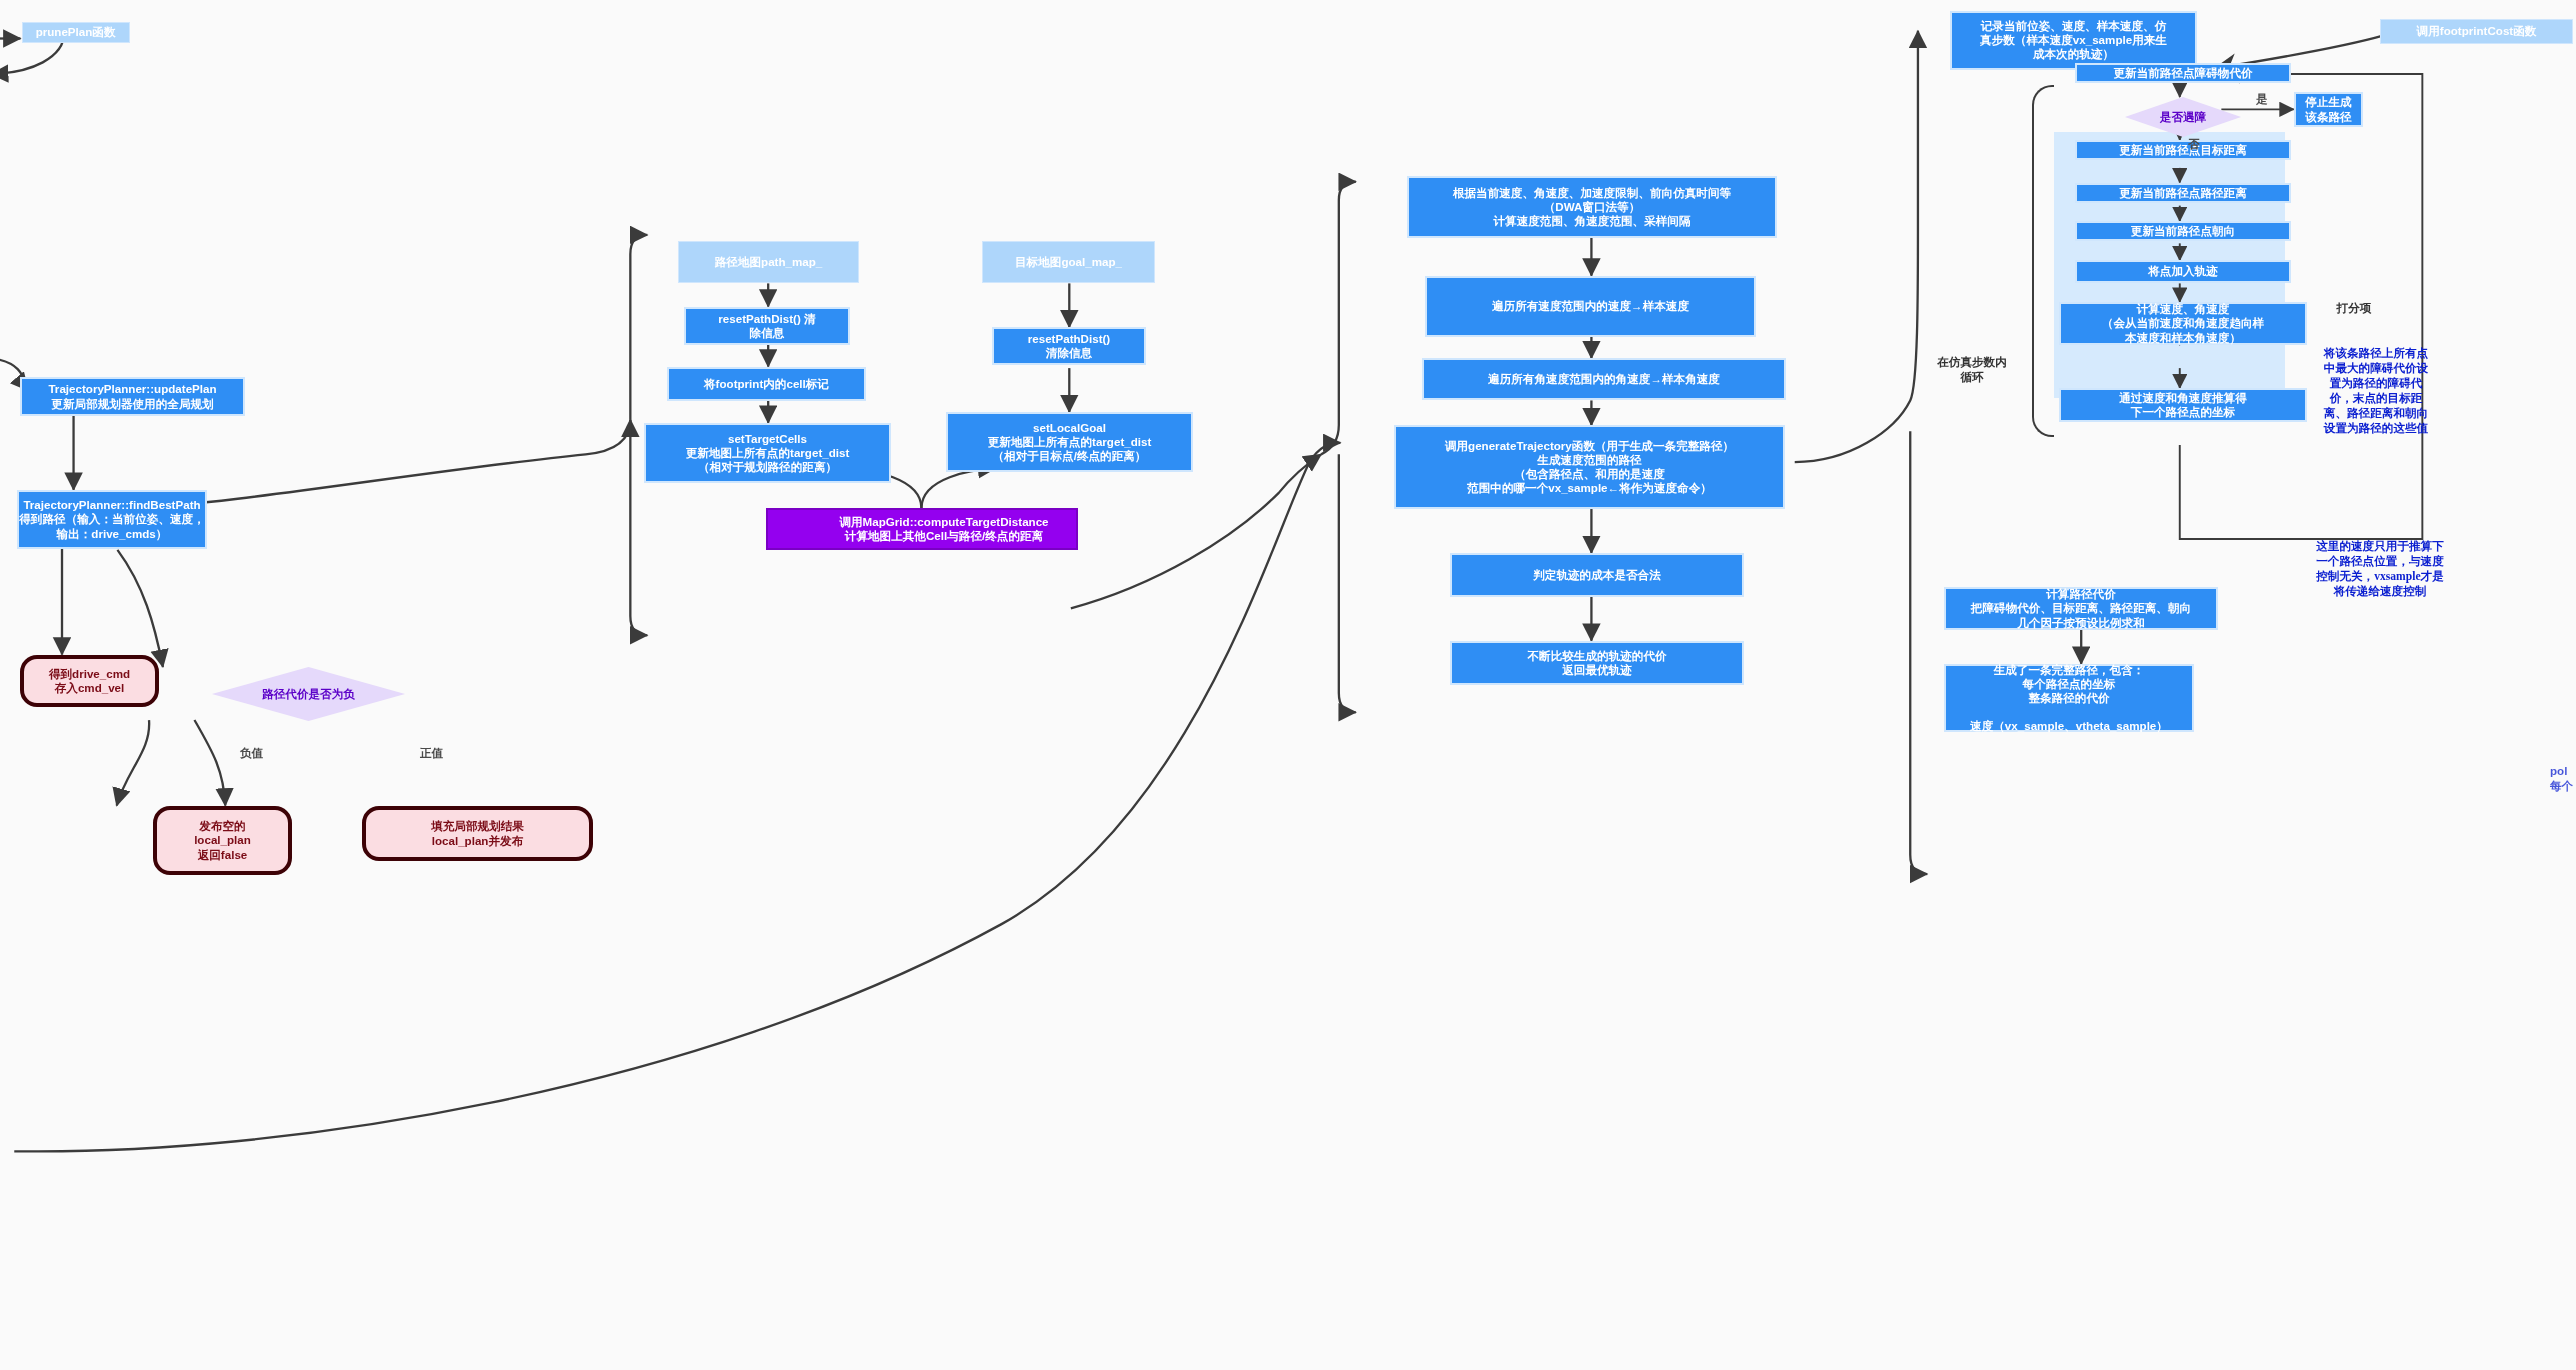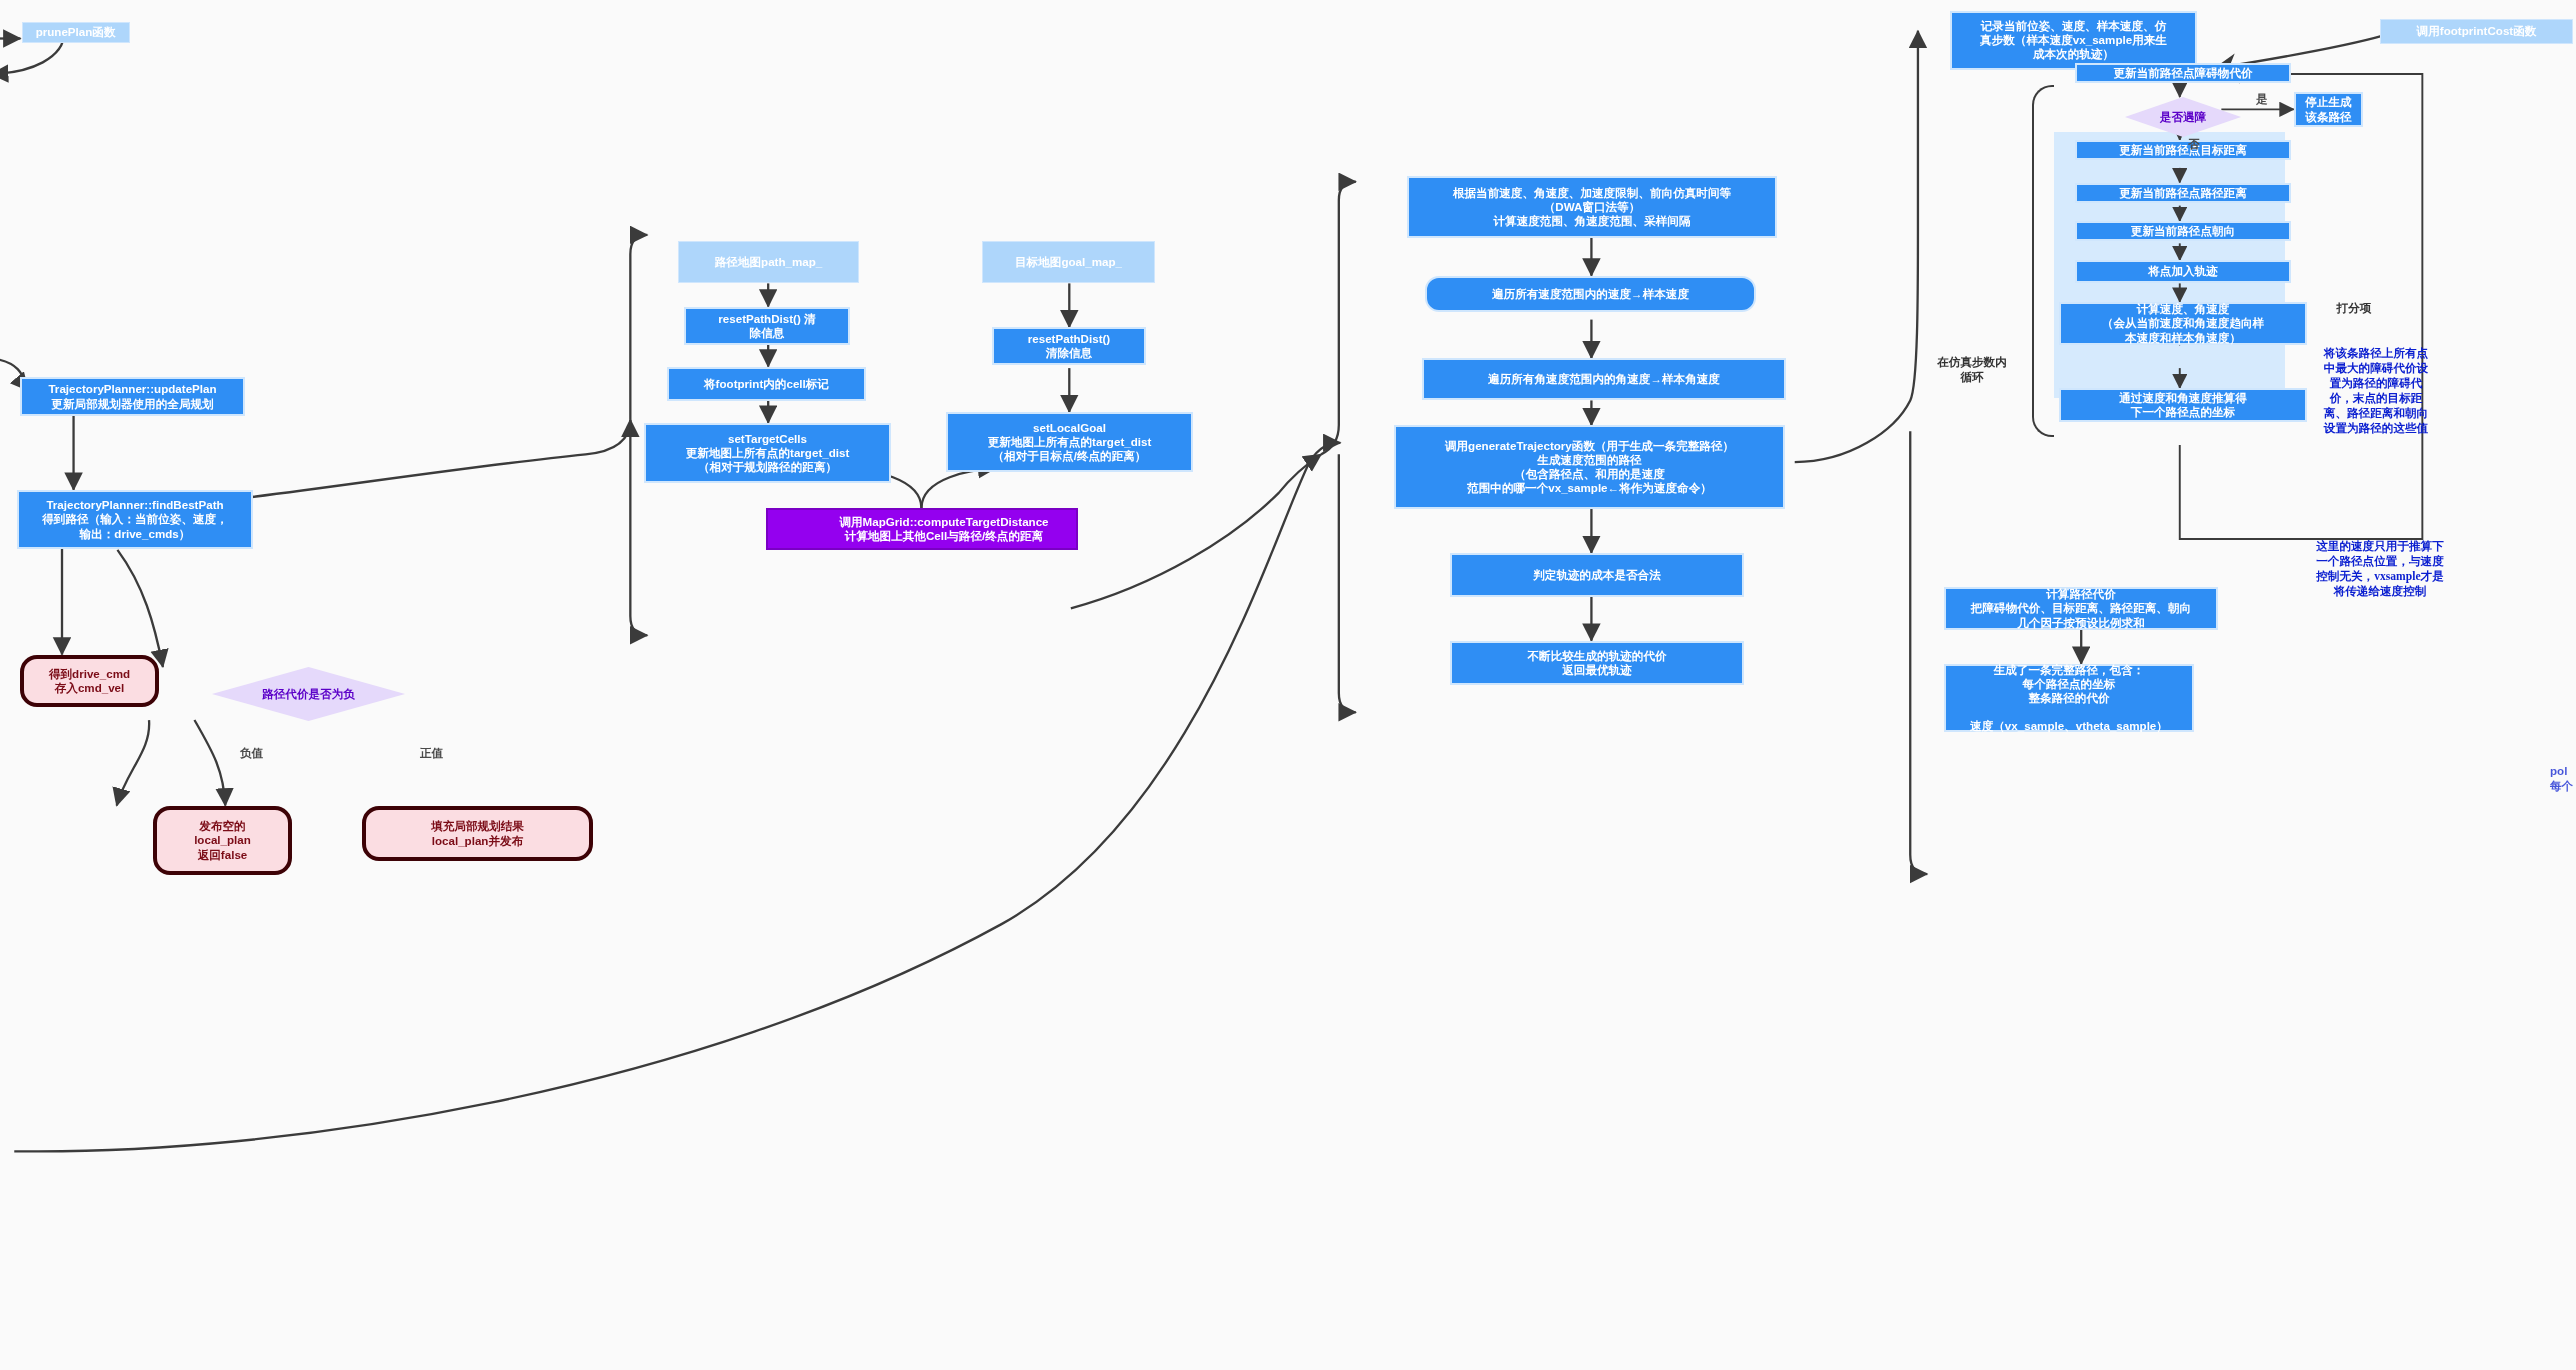--- a/index.html
+++ b/index.html
@@ -122,21 +122,21 @@
 
       <path d="M2702,818 L2702,862"></path>
     </g>
   </svg>
 
   <div class="node pale" style="left:21.6px;top:21.6px;width:108px;height:21.6px;">prunePlan函数</div>
 
   <div class="node proc" style="left:20px;top:377px;width:225px;height:39px;">TrajectoryPlanner::updatePlan
 更新局部规划器使用的全局规划</div>
 
-  <div class="node proc" style="left:17px;top:490px;width:236px;height:59px;">TrajectoryPlanner::findBestPath
+  <div class="node proc" style="left:17px;top:490px;width:190px;height:59px;">TrajectoryPlanner::findBestPath
 得到路径（输入：当前位姿、速度，
 输出：drive_cmds）</div>
 
   <div class="node term" style="left:20px;top:655px;width:139px;height:52px;">得到drive_cmd
 存入cmd_vel</div>
 
   <div class="node diamond" style="left:212px;top:667px;width:193px;height:54px;">路径代价是否为负</div>
 
   <div class="node term" style="left:153px;top:806px;width:139px;height:69px;">发布空的
 local_plan
@@ -163,21 +163,21 @@
 更新地图上所有点的target_dist
 （相对于目标点/终点的距离）</div>
 
   <div class="node purple" style="left:766px;top:508px;width:312px;height:42px;padding-left:44px;">调用MapGrid::computeTargetDistance
 计算地图上其他Cell与路径/终点的距离</div>
 
 
   <div class="node proc" style="left:1407px;top:176px;width:370px;height:62px;">根据当前速度、角速度、加速度限制、前向仿真时间等
 （DWA窗口法等）
 计算速度范围、角速度范围、采样间隔</div>
-  <div class="node proc" style="left:1425px;top:276px;width:331px;height:36px;border-radius:14px;">遍历所有速度范围内的速度→样本速度</div>
+  <div class="node proc" style="left:1425px;top:276px;width:331px;height:61px;">遍历所有速度范围内的速度→样本速度</div>
   <div class="node proc" style="left:1422px;top:358px;width:364px;height:42px;">遍历所有角速度范围内的角速度→样本角速度</div>
   <div class="node proc" style="left:1394px;top:425px;width:391px;height:84px;">调用generateTrajectory函数（用于生成一条完整路径）
 生成速度范围的路径
 （包含路径点、和用的是速度
 范围中的哪一个vx_sample←将作为速度命令）</div>
   <div class="node proc" style="left:1450px;top:553px;width:294px;height:44px;">判定轨迹的成本是否合法</div>
   <div class="node proc" style="left:1450px;top:641px;width:294px;height:44px;">不断比较生成的轨迹的代价
 返回最优轨迹</div>
 
   <div class="node proc" style="left:1950px;top:10.8px;width:247px;height:59px;">记录当前位姿、速度、样本速度、仿

